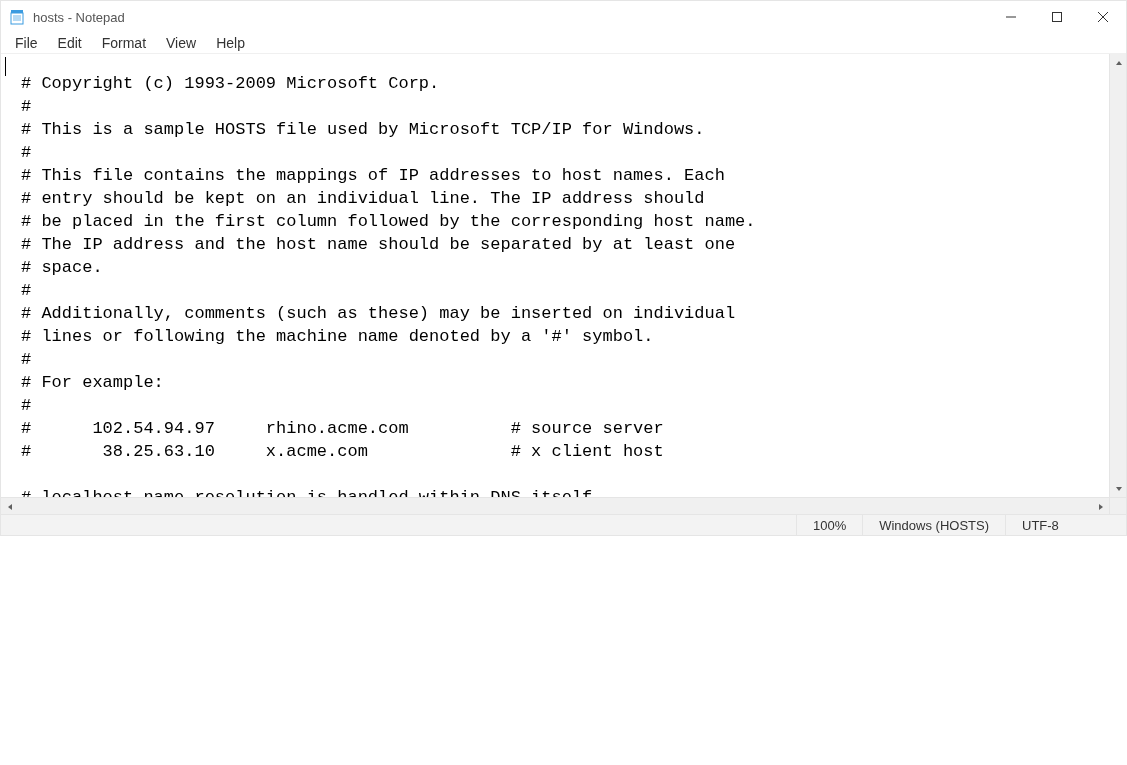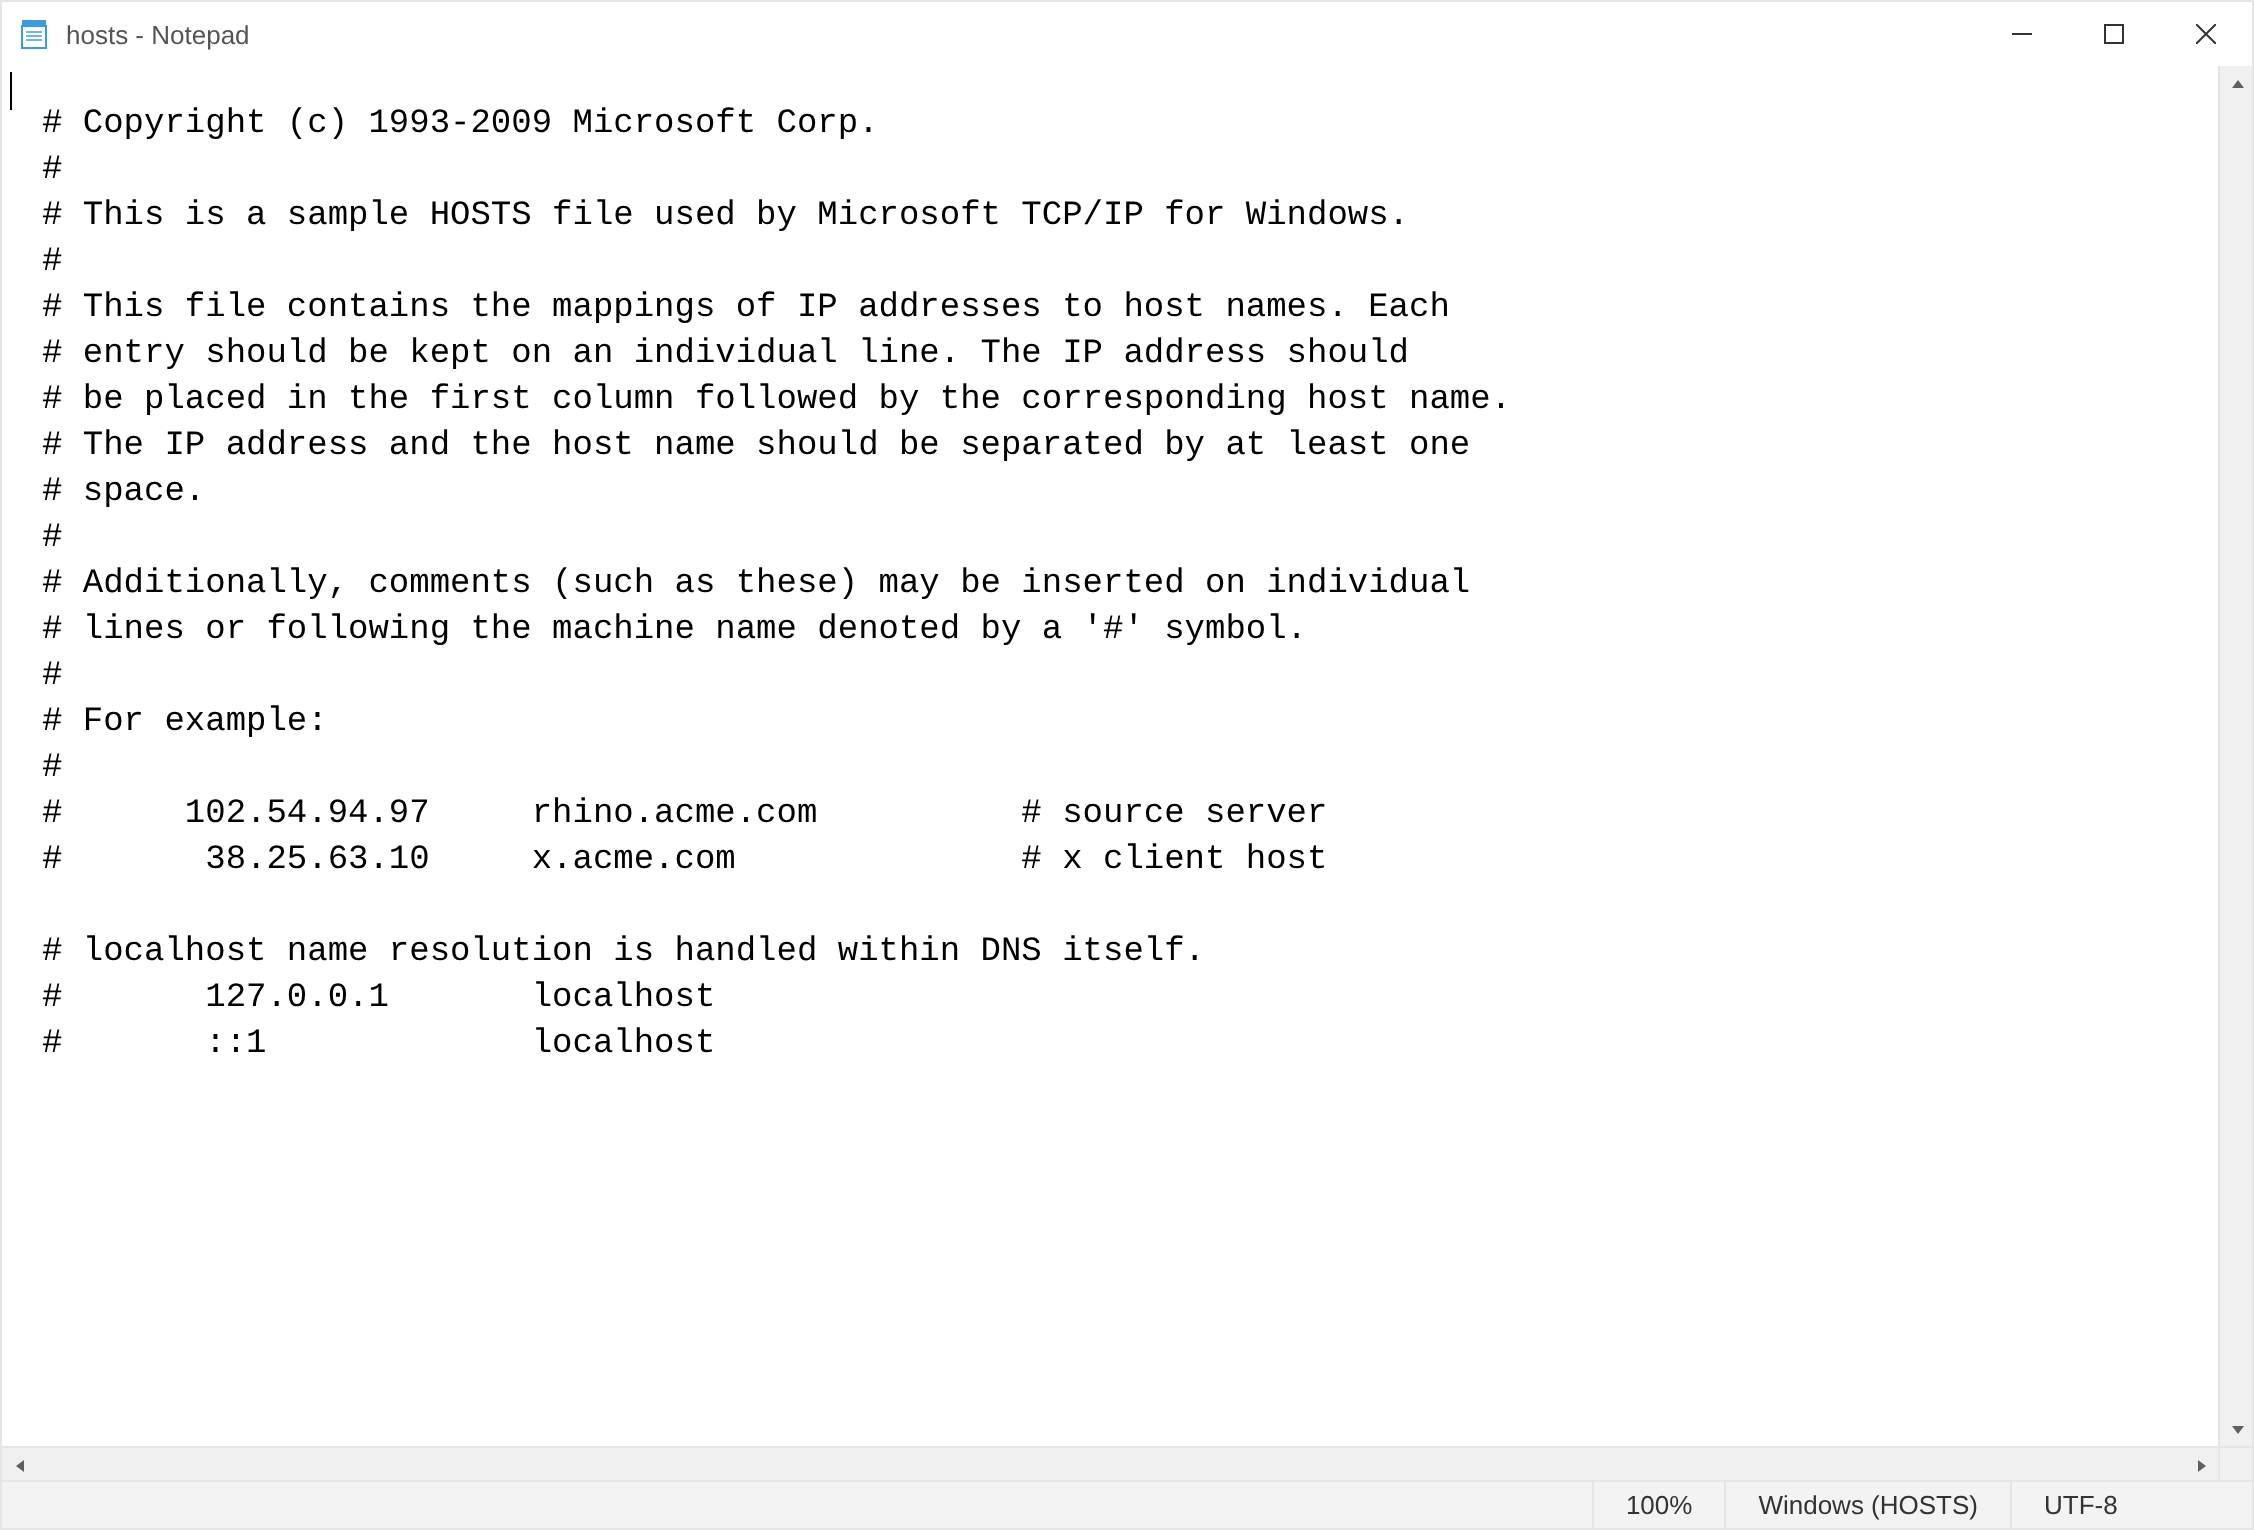--- a/index.html
+++ b/index.html
@@ -4,21 +4,21 @@
   <style>
     * { box-sizing: border-box; }
     html, body {
       margin: 0; padding: 0; height: 100%;
       font-family: "Segoe UI", "Helvetica Neue", Arial, sans-serif;
       font-size: 14px; color: #222; background: #fff;
       overflow: hidden;
     }
     .window {
       display: flex; flex-direction: column;
-      width: 1127px; height: 765px;
+      width: 1127px; height: 536px;
       background: #fff;
       border: 1px solid #e5e5e5;
     }
     
     .titlebar {
       display: flex; align-items: center; justify-content: space-between;
       height: 32px;
       background: #ffffff;
       color: #555;
       padding: 0 0 0 8px;
@@ -156,20 +156,27 @@
           </svg>
       </div>
       <div class="winbtn close">
         <svg viewBox="0 0 10 10">
             <path d="M0 0 L10 10 M10 0 L0 10" stroke="currentColor" stroke-width="1"></path>
           </svg>
       </div>
     </div>
   </div>
 
+  <div class="menubar">
+    <div class="menu-item">File</div>
+    <div class="menu-item">Edit</div>
+    <div class="menu-item">Format</div>
+    <div class="menu-item">View</div>
+    <div class="menu-item">Help</div>
+  </div>
 
   <div class="content-wrap">
     <div class="editor">
       <div class="caret"></div>
       <pre># Copyright (c) 1993-2009 Microsoft Corp.
 #
 # This is a sample HOSTS file used by Microsoft TCP/IP for Windows.
 #
 # This file contains the mappings of IP addresses to host names. Each
 # entry should be kept on an individual line. The IP address should

